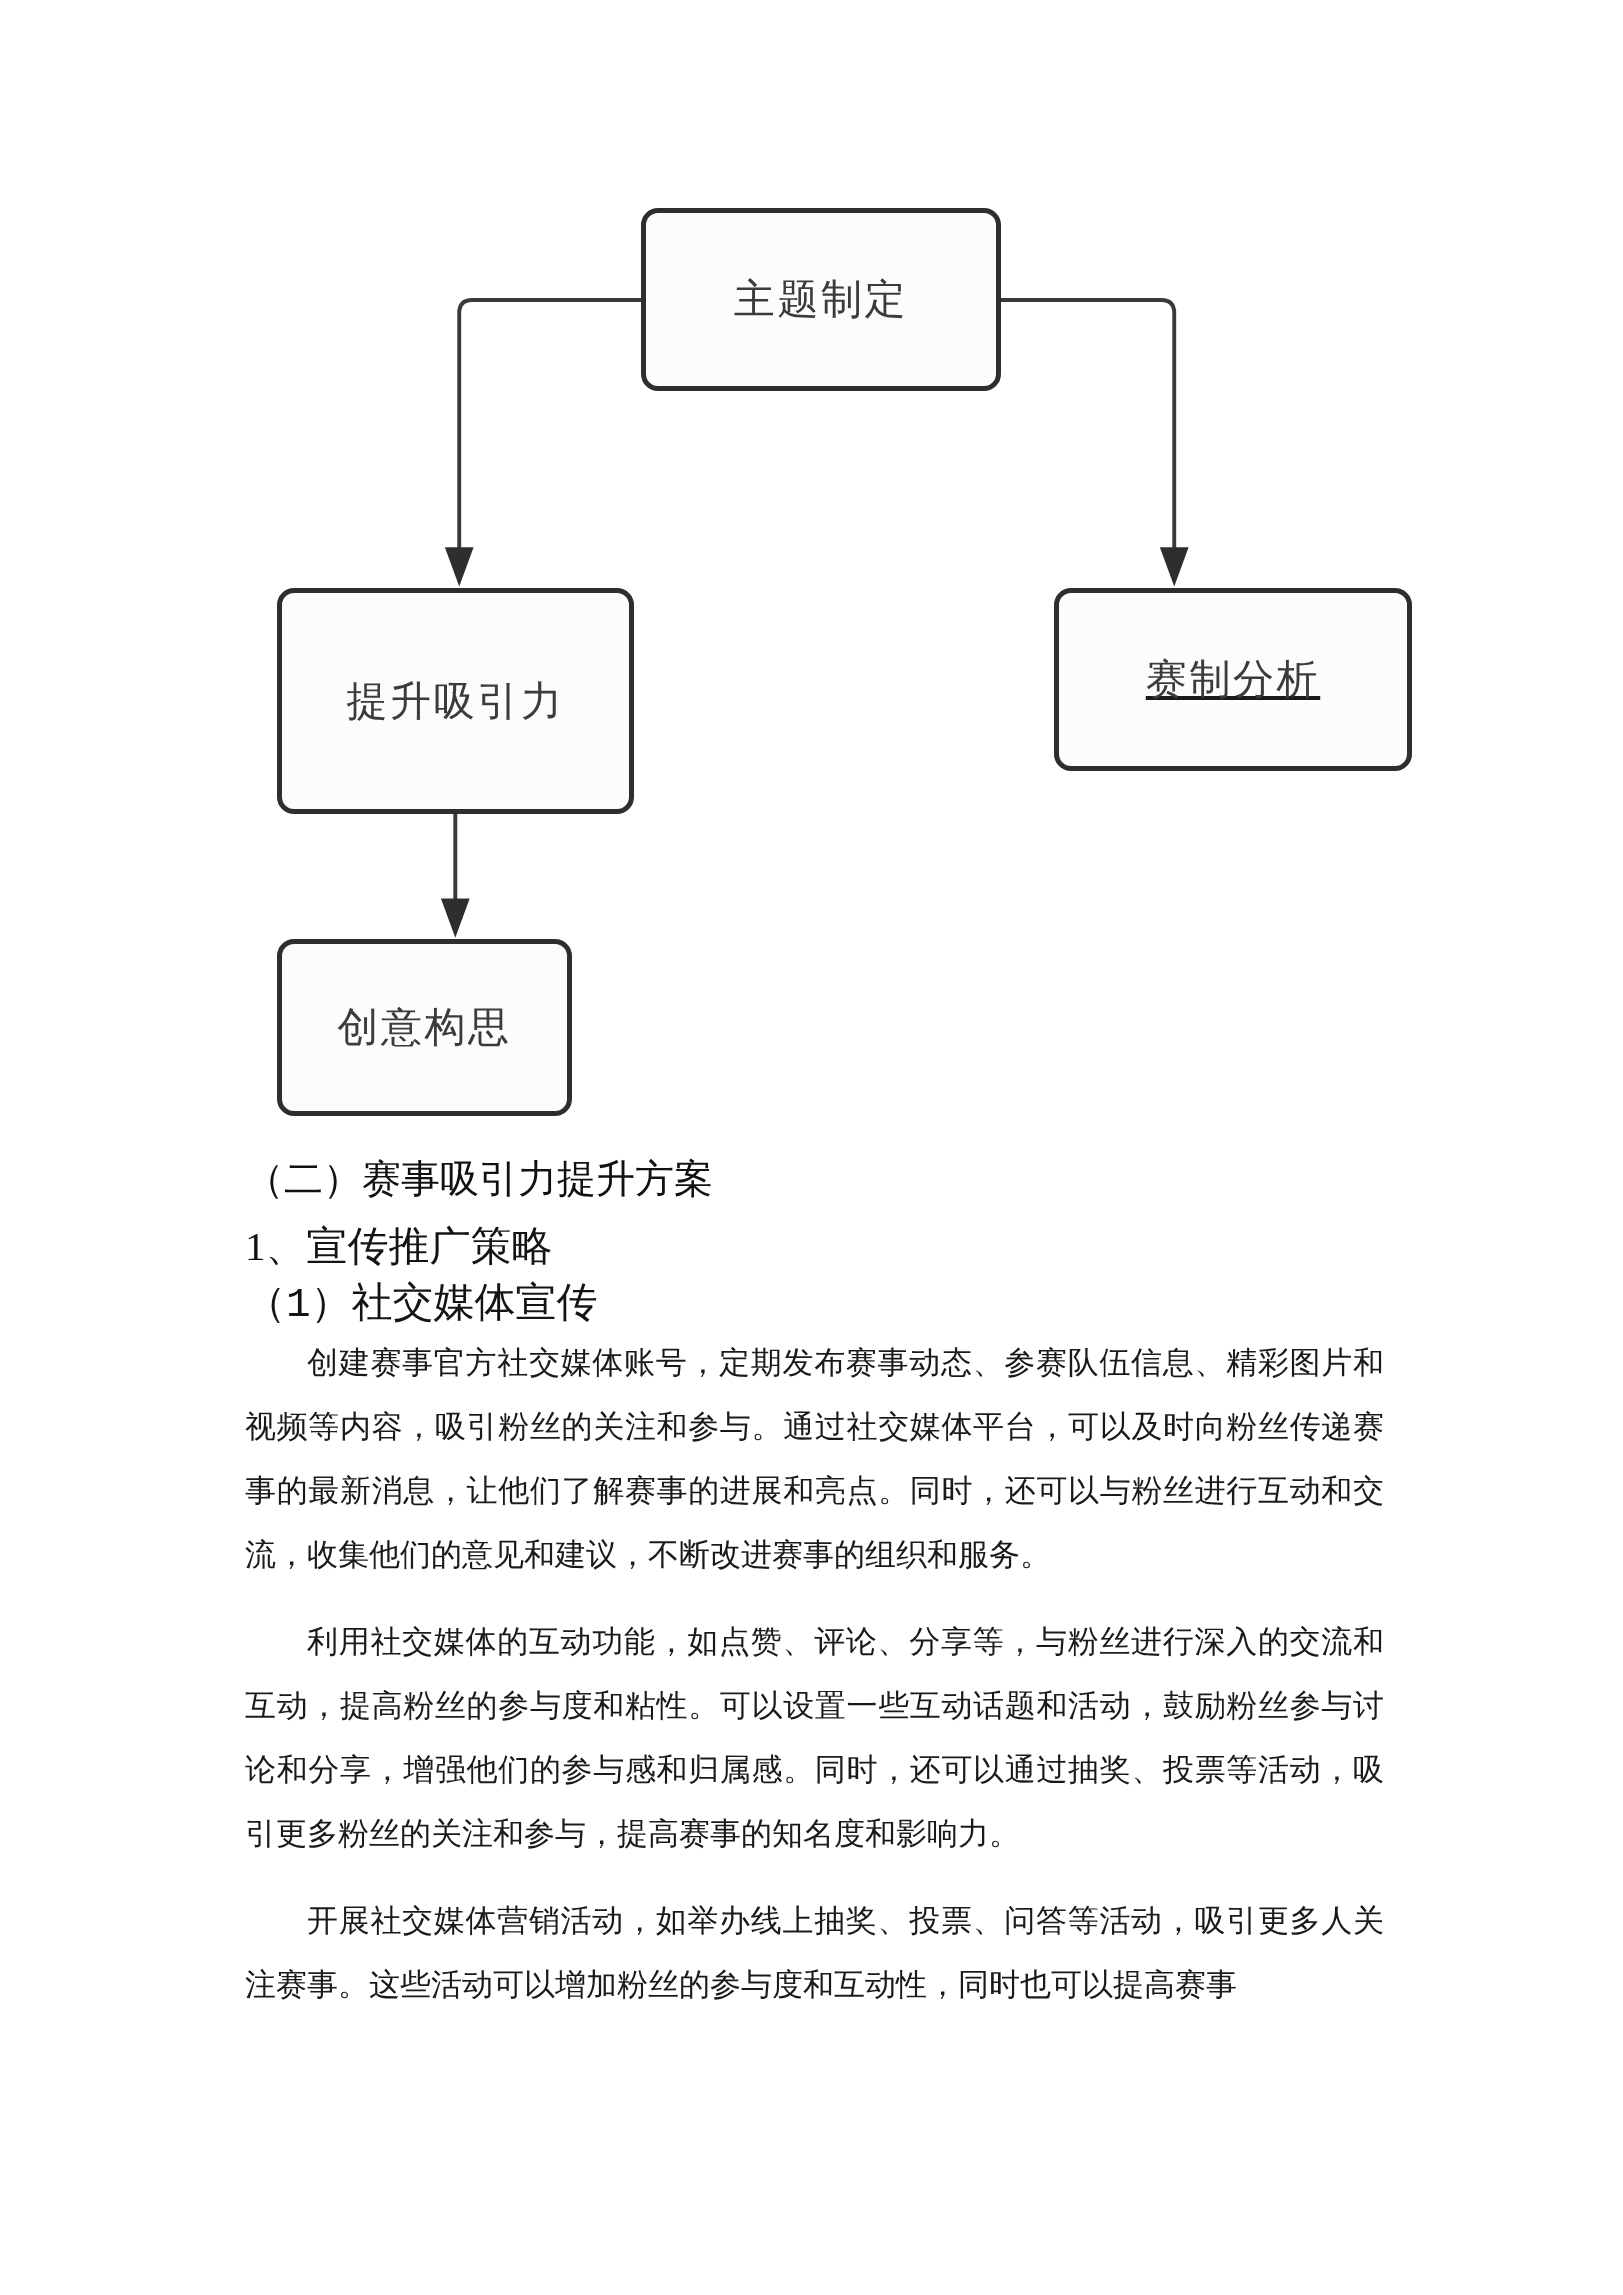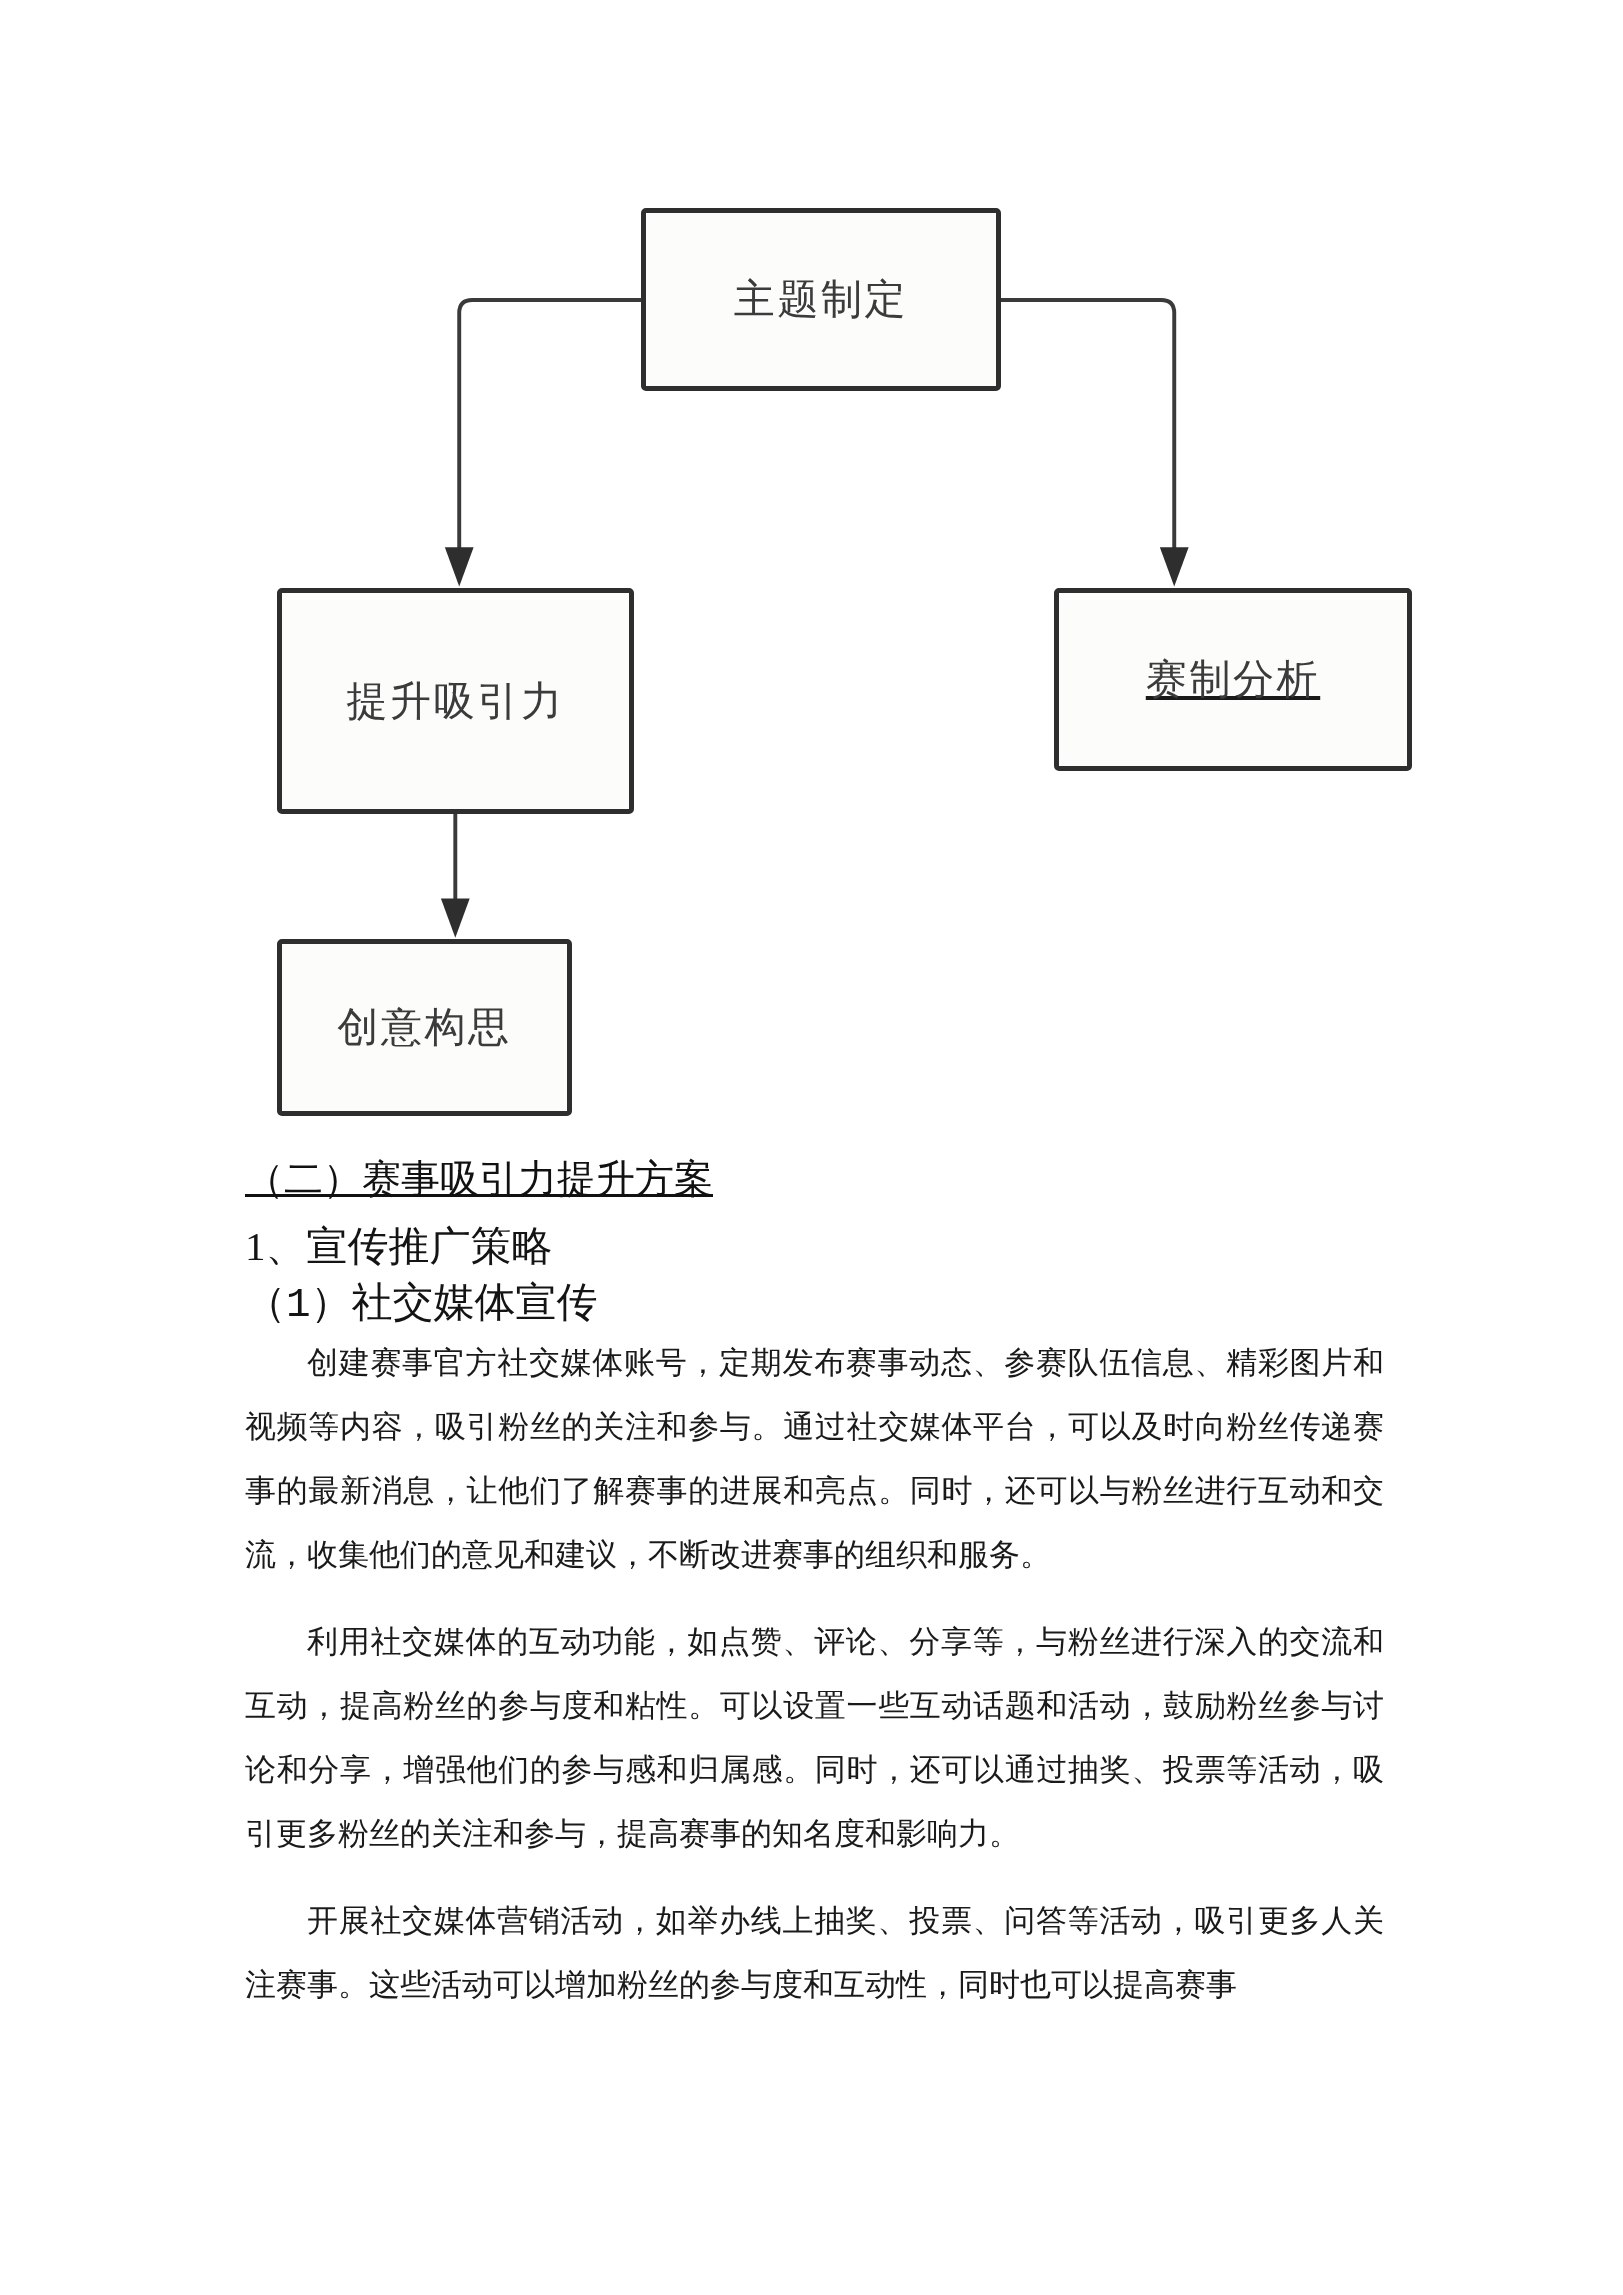--- a/index.html
+++ b/index.html
@@ -24,21 +24,21 @@
   }
   .edges-svg {
     position: absolute;
     left: 0; top: 0;
     width: 1623px; height: 1152px;
   }
   .fc-node {
     position: absolute;
     box-sizing: border-box;
     border: 5.2px solid #2e2e2e;
-    border-radius: 5px;
+    border-radius: 17px;
     background: #fcfcfa;
     display: flex;
     align-items: center;
     justify-content: center;
   }
   .fc-node .fc-label {
     font-size: 41px;
     letter-spacing: 2.6px;
     color: #3b3b3b;
     white-space: nowrap;
@@ -55,21 +55,20 @@
     top: 1155px;
     width: 1139px;
   }
   .doc-heading {
     font-size: 39px;
     line-height: 47px;
     font-weight: 400;
     color: #111111;
     margin: 0 0 25px 0;
     white-space: nowrap;
-    text-decoration: underline;
   }
   .doc-sub {
     font-size: 41px;
     line-height: 39px;
     font-weight: 400;
     color: #141414;
     margin: 0 0 19.6px 0;
     white-space: nowrap;
   }
   .doc-sub.last { margin-bottom: 0; font-family: Liberation Mono, monospace; }

